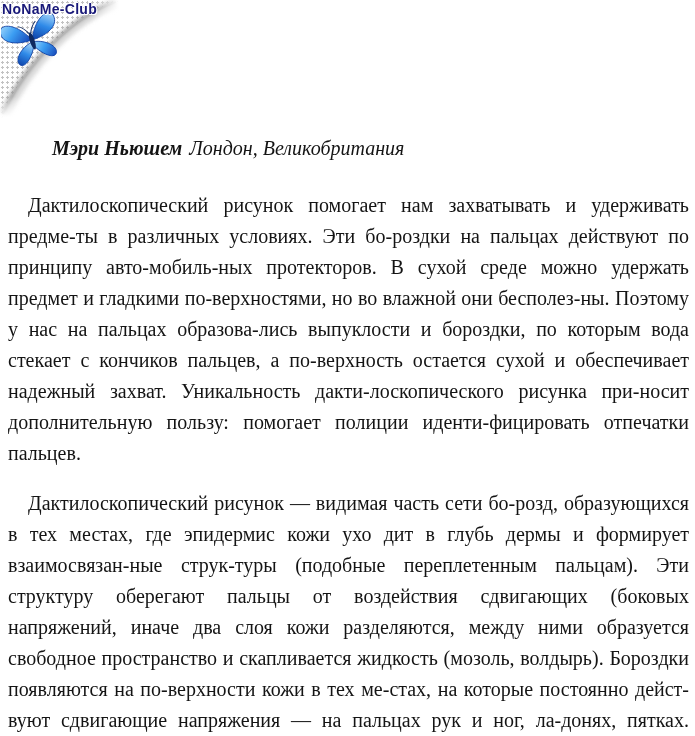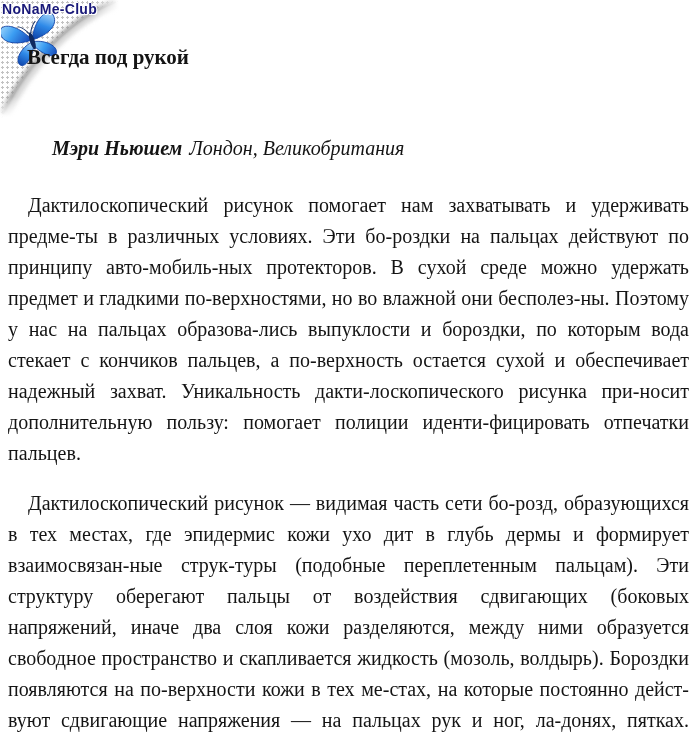--- a/index.html
+++ b/index.html
@@ -107,21 +107,20 @@
         <ellipse cx="31" cy="31" rx="2.4" ry="9" fill="#102a60"></ellipse>
 
         <path d="M30,23 C28,18 25,15 22,13 M32,23 C34,18 37,15 40,13" fill="none" stroke="#102a60" stroke-width="1"></path>
       </g>
     </svg>
 
     <div class="wm-label">NoNaMe-Club</div>
   </div>
 
 
-  <h2 class="heading">Всегда под рукой</h2>
 
 
   <p class="attr attr-1">
     <span class="attr-name">Мэри Ньюшем</span><span class="attr-loc">Лондон, Великобритания</span>
   </p>
 
   <p class="body-para para-1">Дактилоскопический рисунок помогает нам захватывать и удерживать предме-ты в различных условиях. Эти бо-роздки на пальцах действуют по принципу авто-мобиль-ных протекторов. В сухой среде можно удержать предмет и гладкими по-верхностями, но во влажной они бесполез-ны. Поэтому у нас на пальцах образова-лись выпуклости и бороздки, по которым вода стекает с кончиков пальцев, а по-верхность остается сухой и обеспечивает надежный захват. Уникальность дакти-лоскопического рисунка при-носит дополнительную пользу: помогает полиции иденти-фицировать отпечатки пальцев.</p>
 
 
   <p class="body-para para-2">Дактилоскопический рисунок — видимая часть сети бо-розд, образующихся в тех местах, где эпидермис кожи ухо дит в глубь дермы и формирует взаимосвязан-ные струк-туры (подобные переплетенным пальцам). Эти структуру оберегают пальцы от воздействия сдвигающих (боковых напряжений, иначе два слоя кожи разделяются, между ними образуется свободное пространство и скапливается жидкость (мозоль, волдырь). Бороздки появляются на по-верхности кожи в тех ме-стах, на которые постоянно дейст-вуют сдвигающие напряжения — на пальцах рук и ног, ла-донях, пятках. Уникальность рисунка — просто следствие полупроиз-</p>

